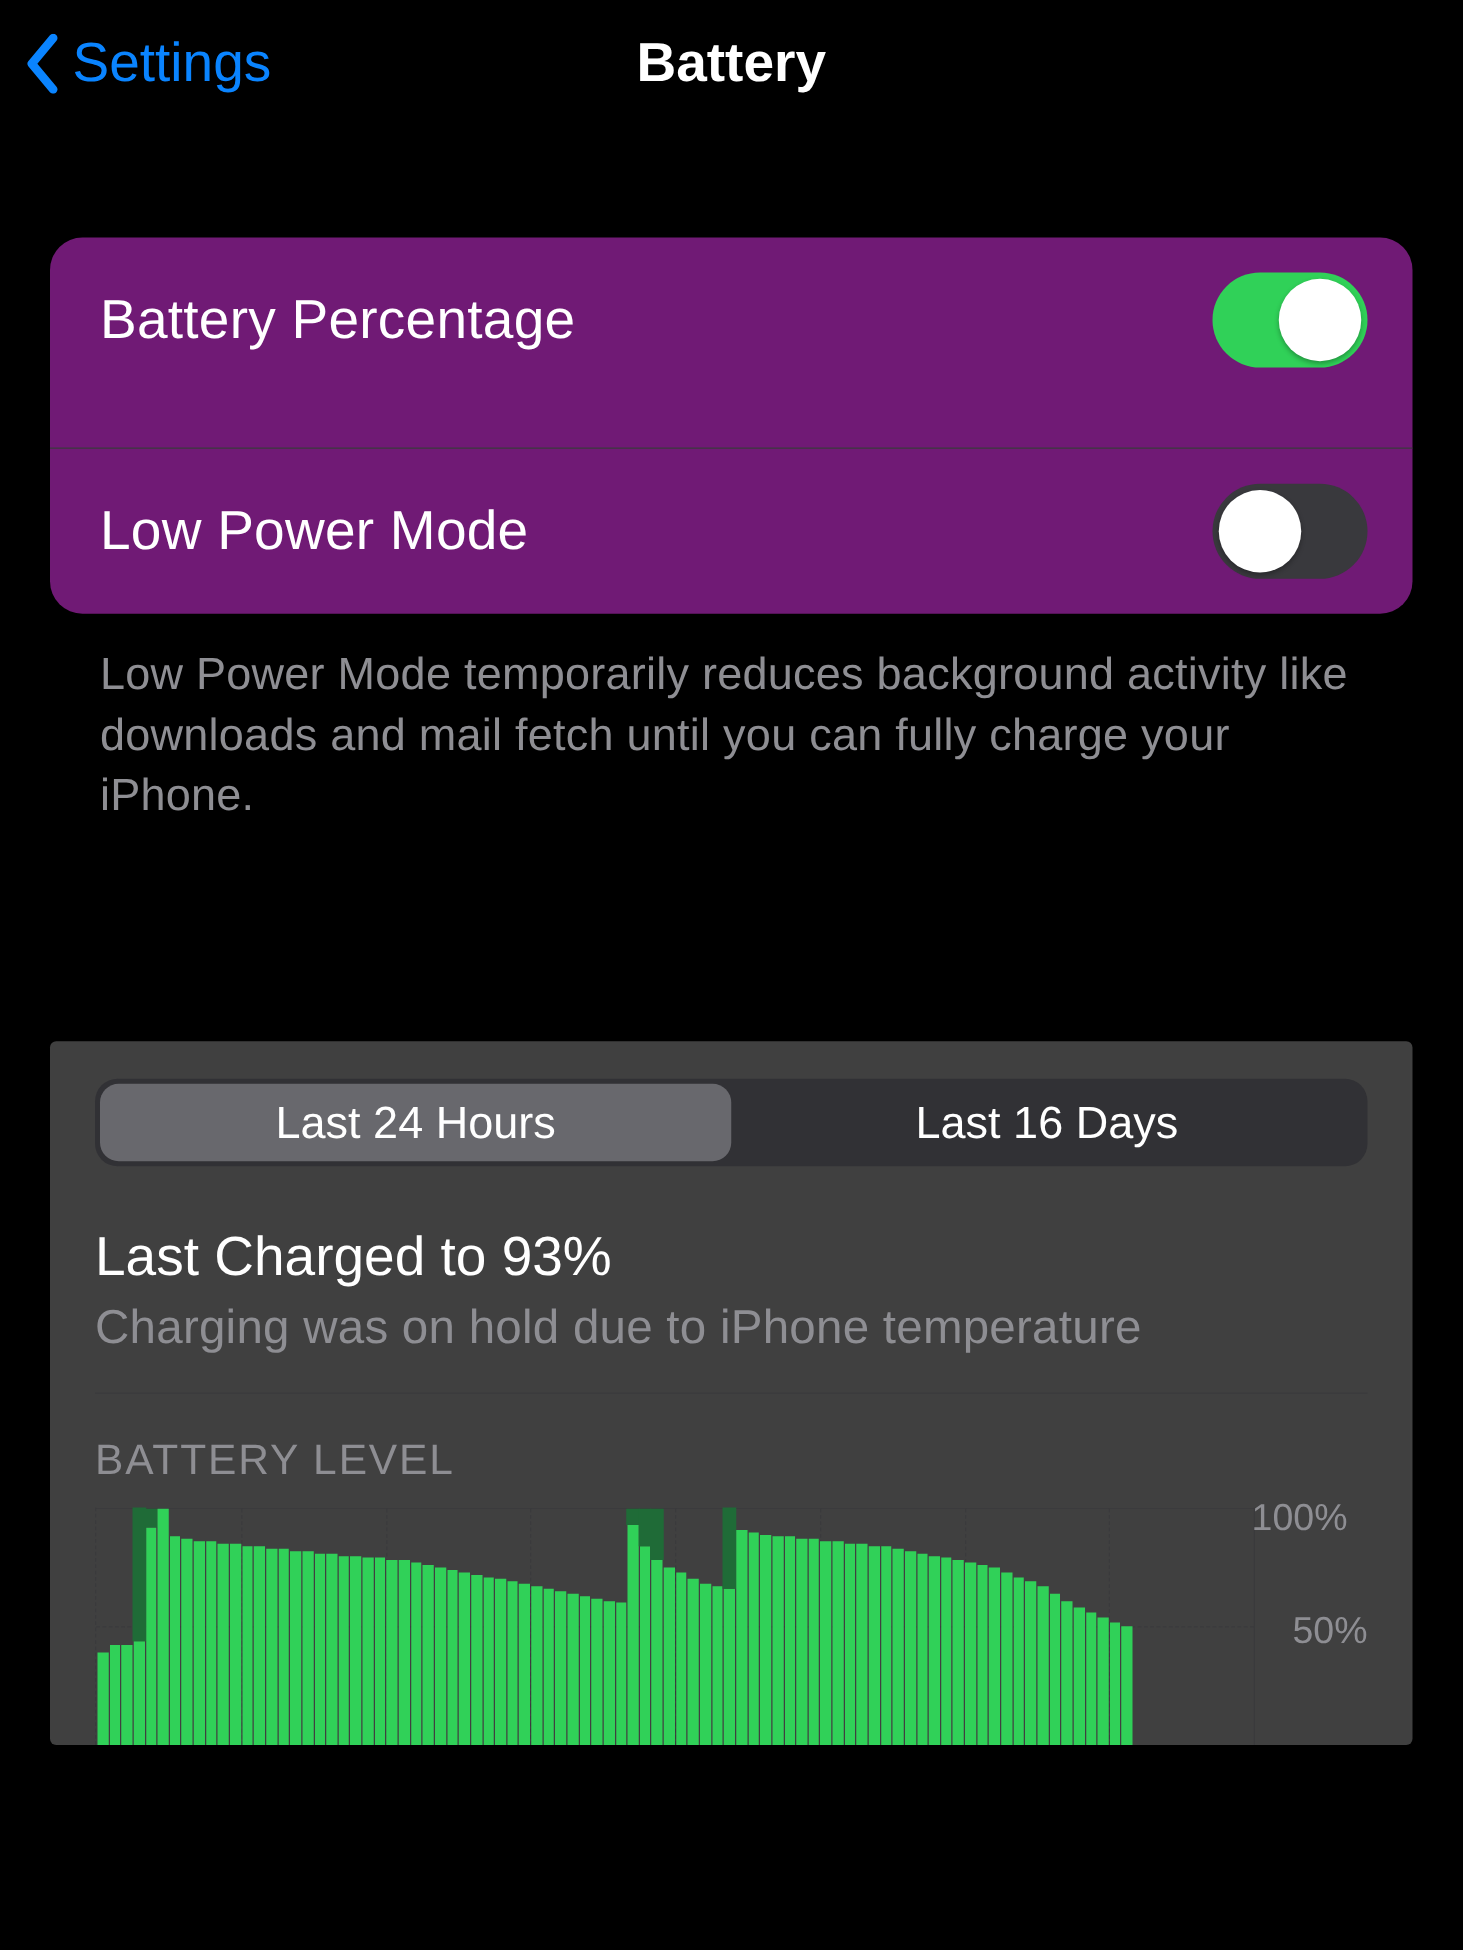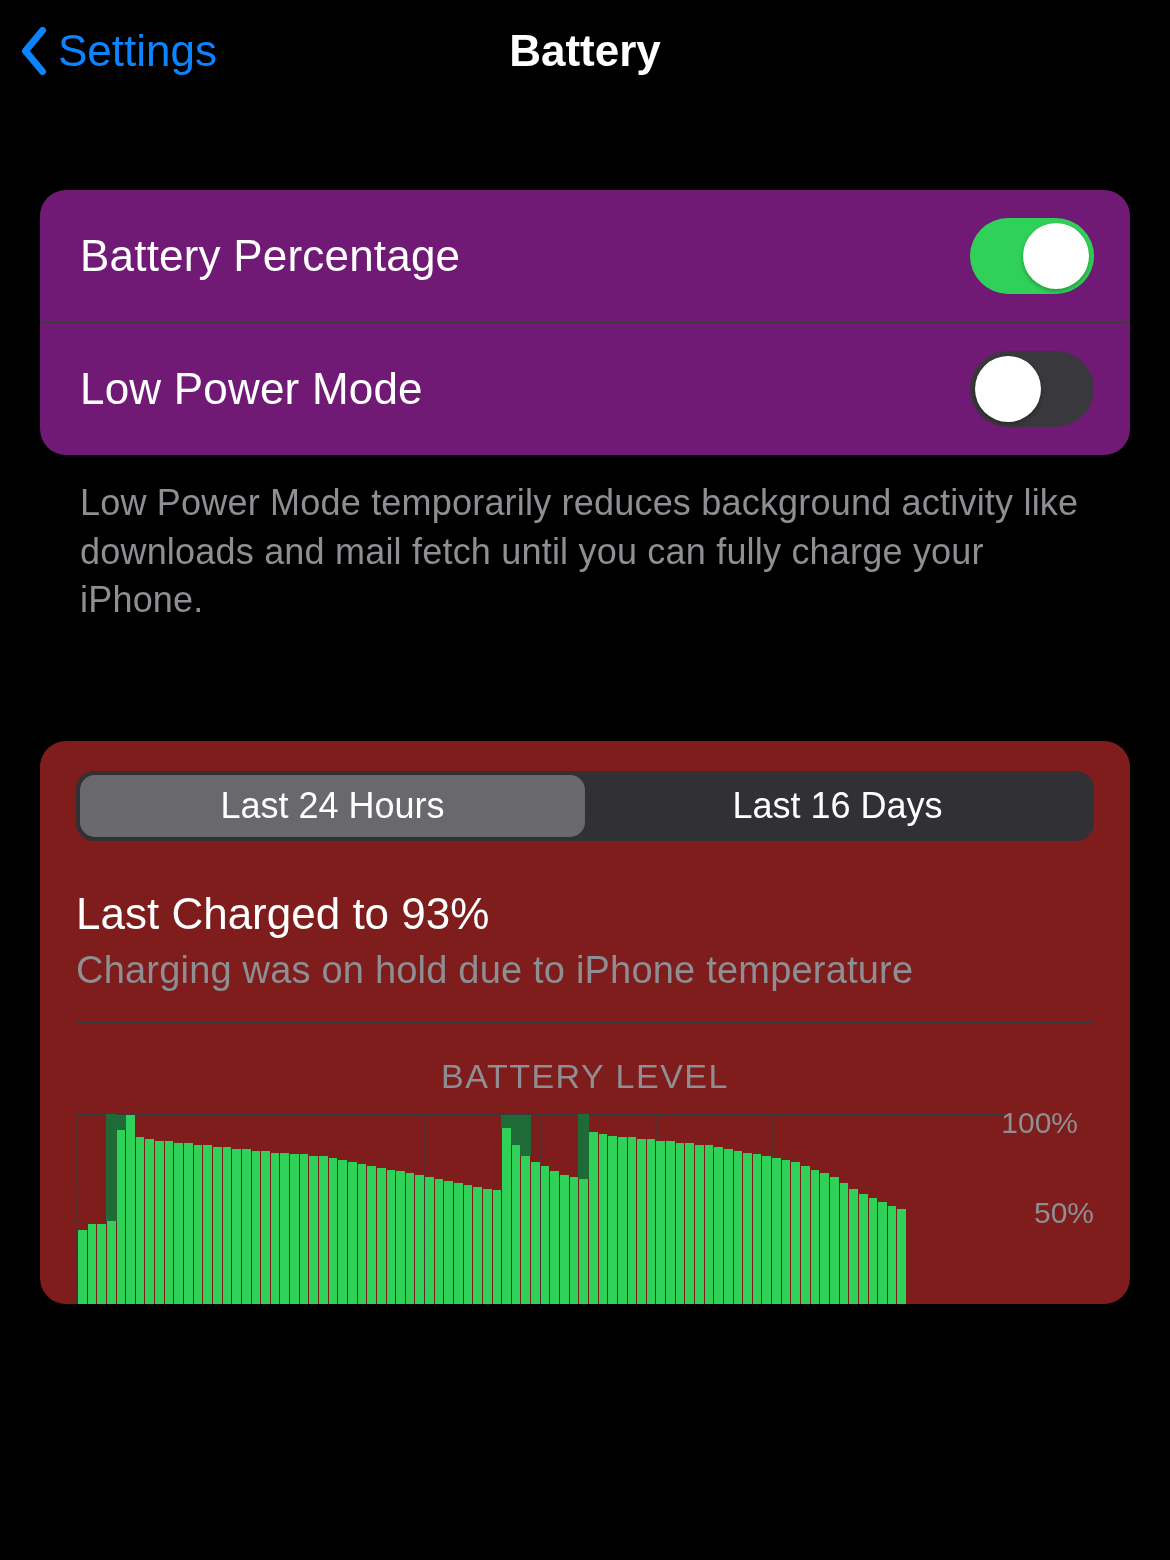--- a/index.html
+++ b/index.html
@@ -57,20 +57,21 @@
     }
     .cell {
       display: flex;
       align-items: center;
       justify-content: space-between;
       padding: 28px 36px 28px 40px;
       min-height: 108px;
     }
     .cell + .cell {
       border-top: 1px solid #3a3a3c;
+      margin-top: 36px;
     }
     .cell-label {
       font-size: 44px;
       font-weight: 400;
       color: #fff;
       letter-spacing: 0.2px;
     }
     .switch {
       width: 124px;
       height: 76px;
@@ -111,24 +112,24 @@
     }
     .chevron-right {
       color: #636366;
     }
     .chevron-right svg {
       width: 22px;
       height: 36px;
       display: block;
     }
     .usage-group {
-      background: #7f1d1d;
-      border-radius: 26px;
+      background: #404040;
+      border-radius: 5px;
       padding: 30px 36px 0 36px;
-      margin-top: 56px;
+      margin-top: 112px;
     }
     .segmented {
       display: flex;
       background: #313135;
       border-radius: 18px;
       padding: 4px;
       height: 70px;
     }
     .segment {
       flex: 1;
@@ -161,21 +162,20 @@
       letter-spacing: 0.2px;
     }
     .chart-section {
       padding-top: 34px;
     }
     .chart-heading {
       font-size: 34px;
       font-weight: 400;
       color: #8e8e93;
       letter-spacing: 1.5px;
-      text-align: center;
     }
     .chart-wrap {
       display: flex;
       align-items: flex-start;
       margin-top: 18px;
       position: relative;
     }
     .chart-plot {
       flex: 1;
       height: 190px;

